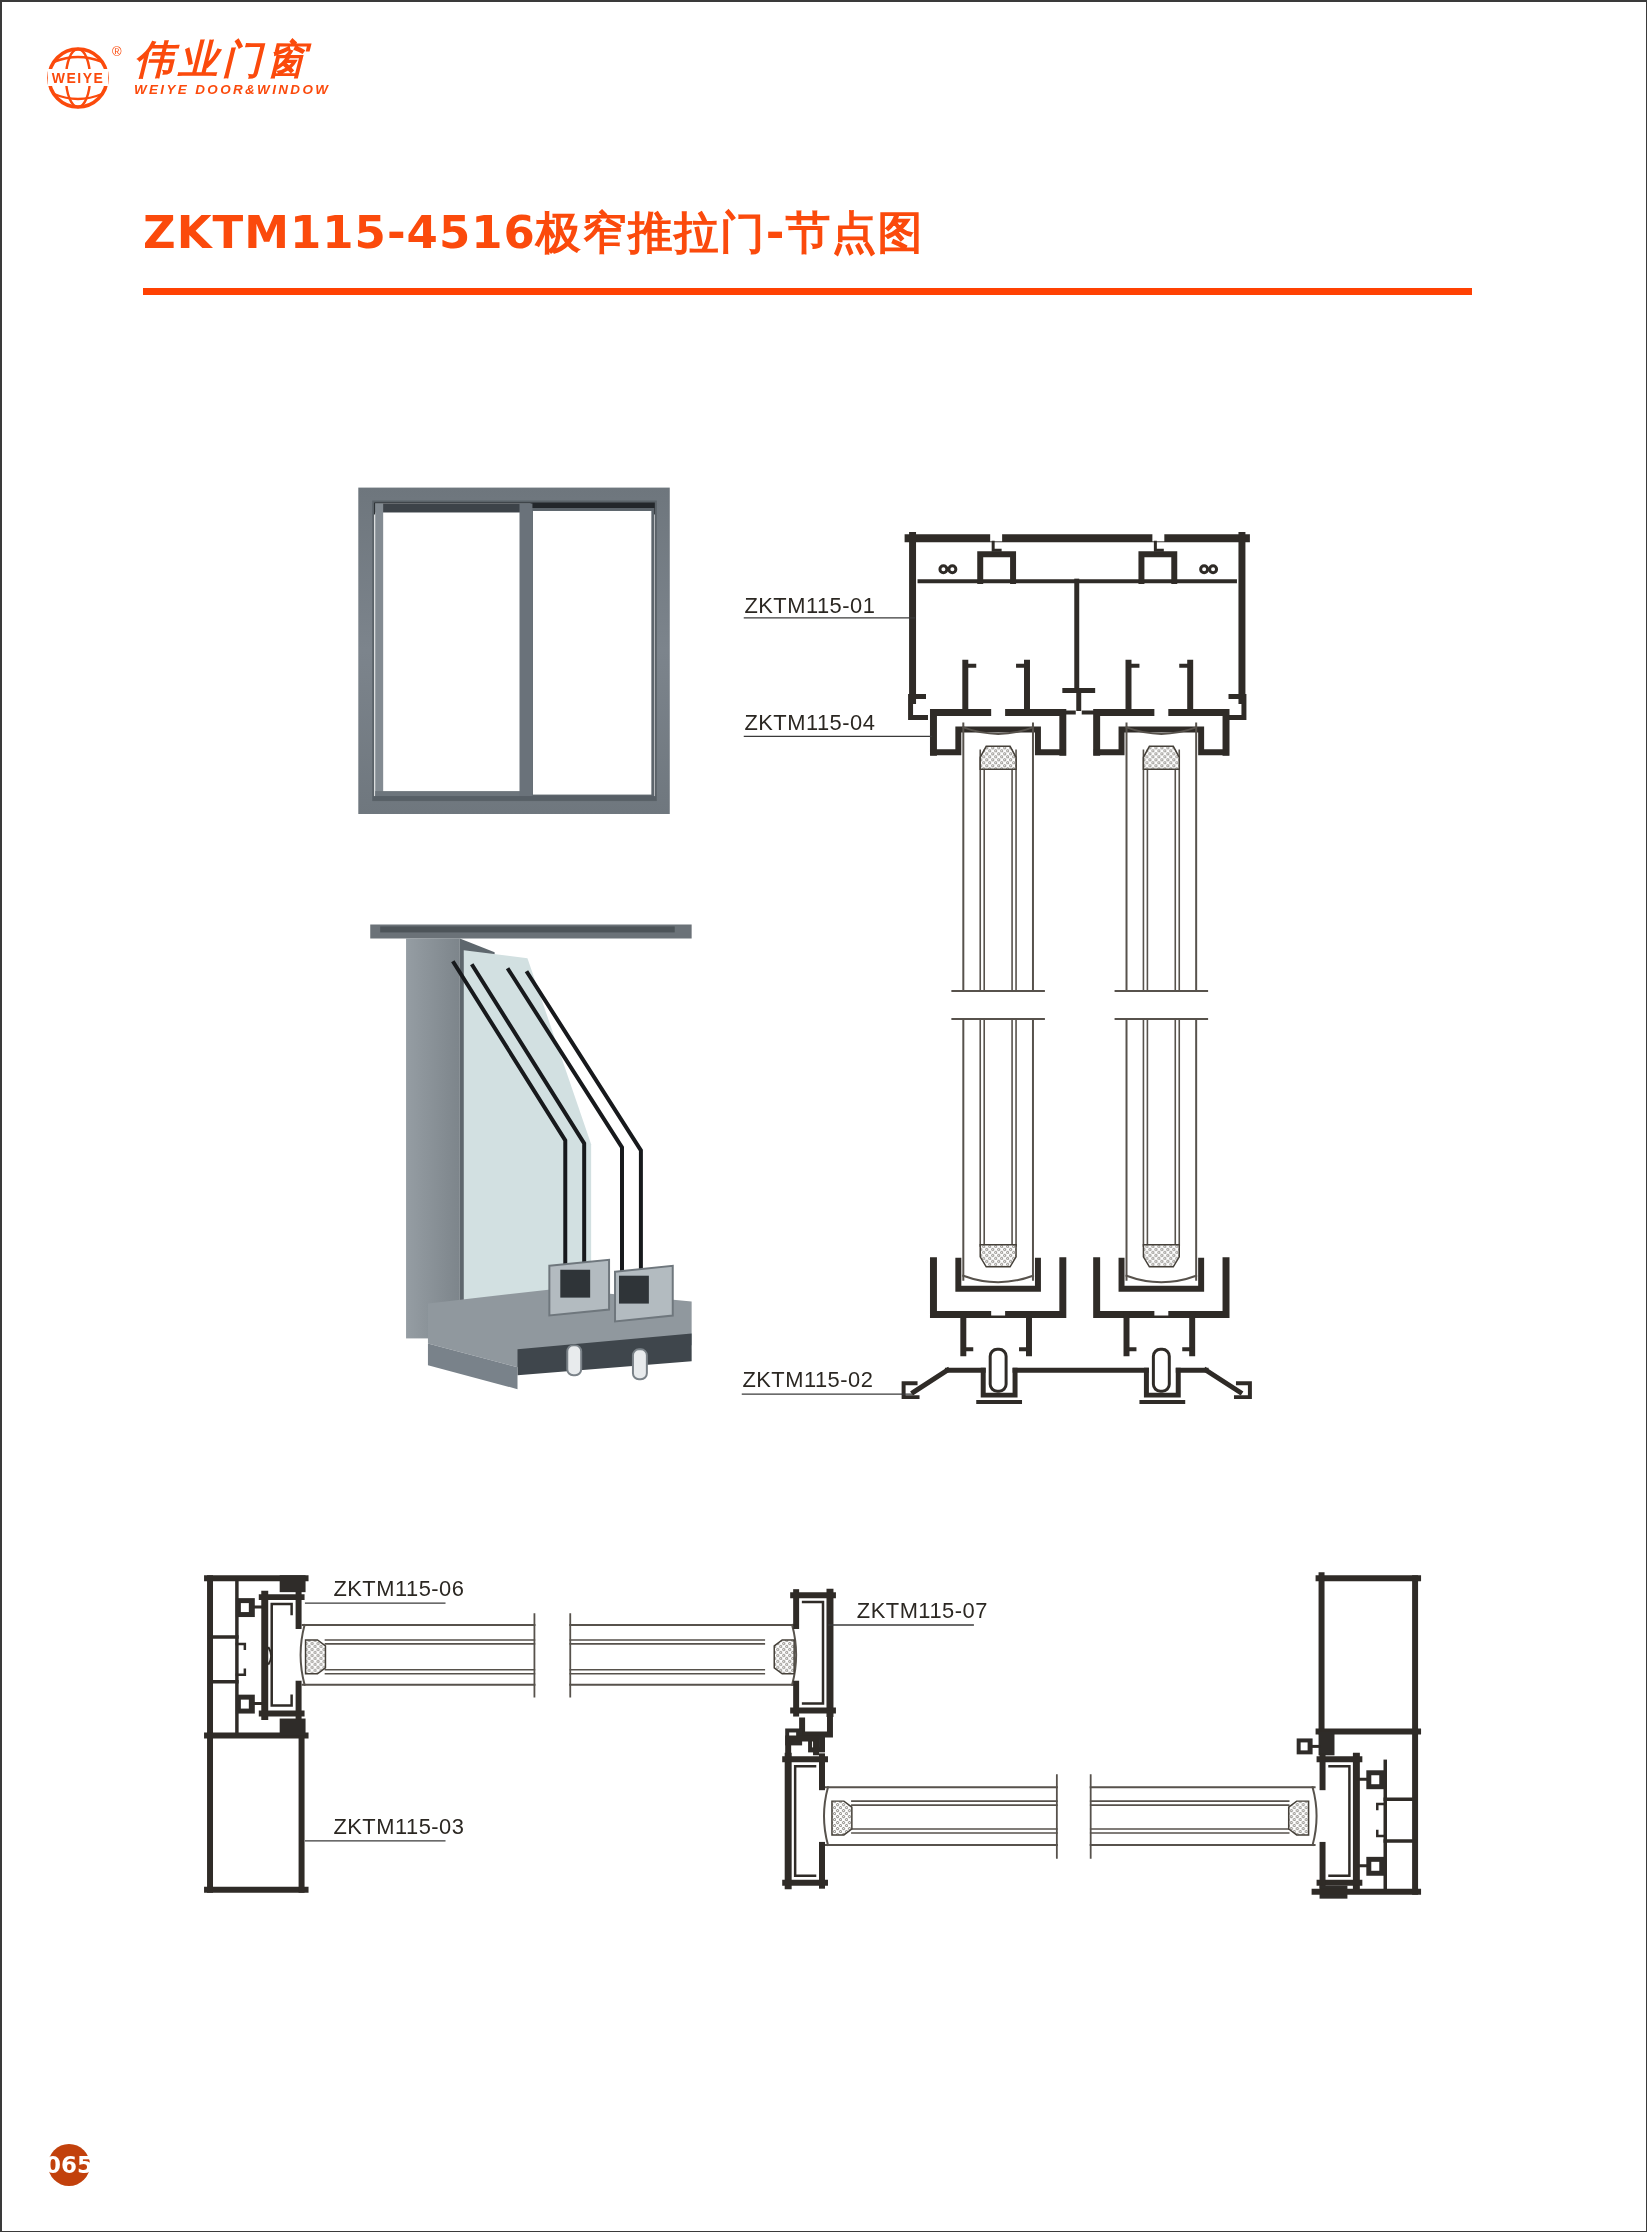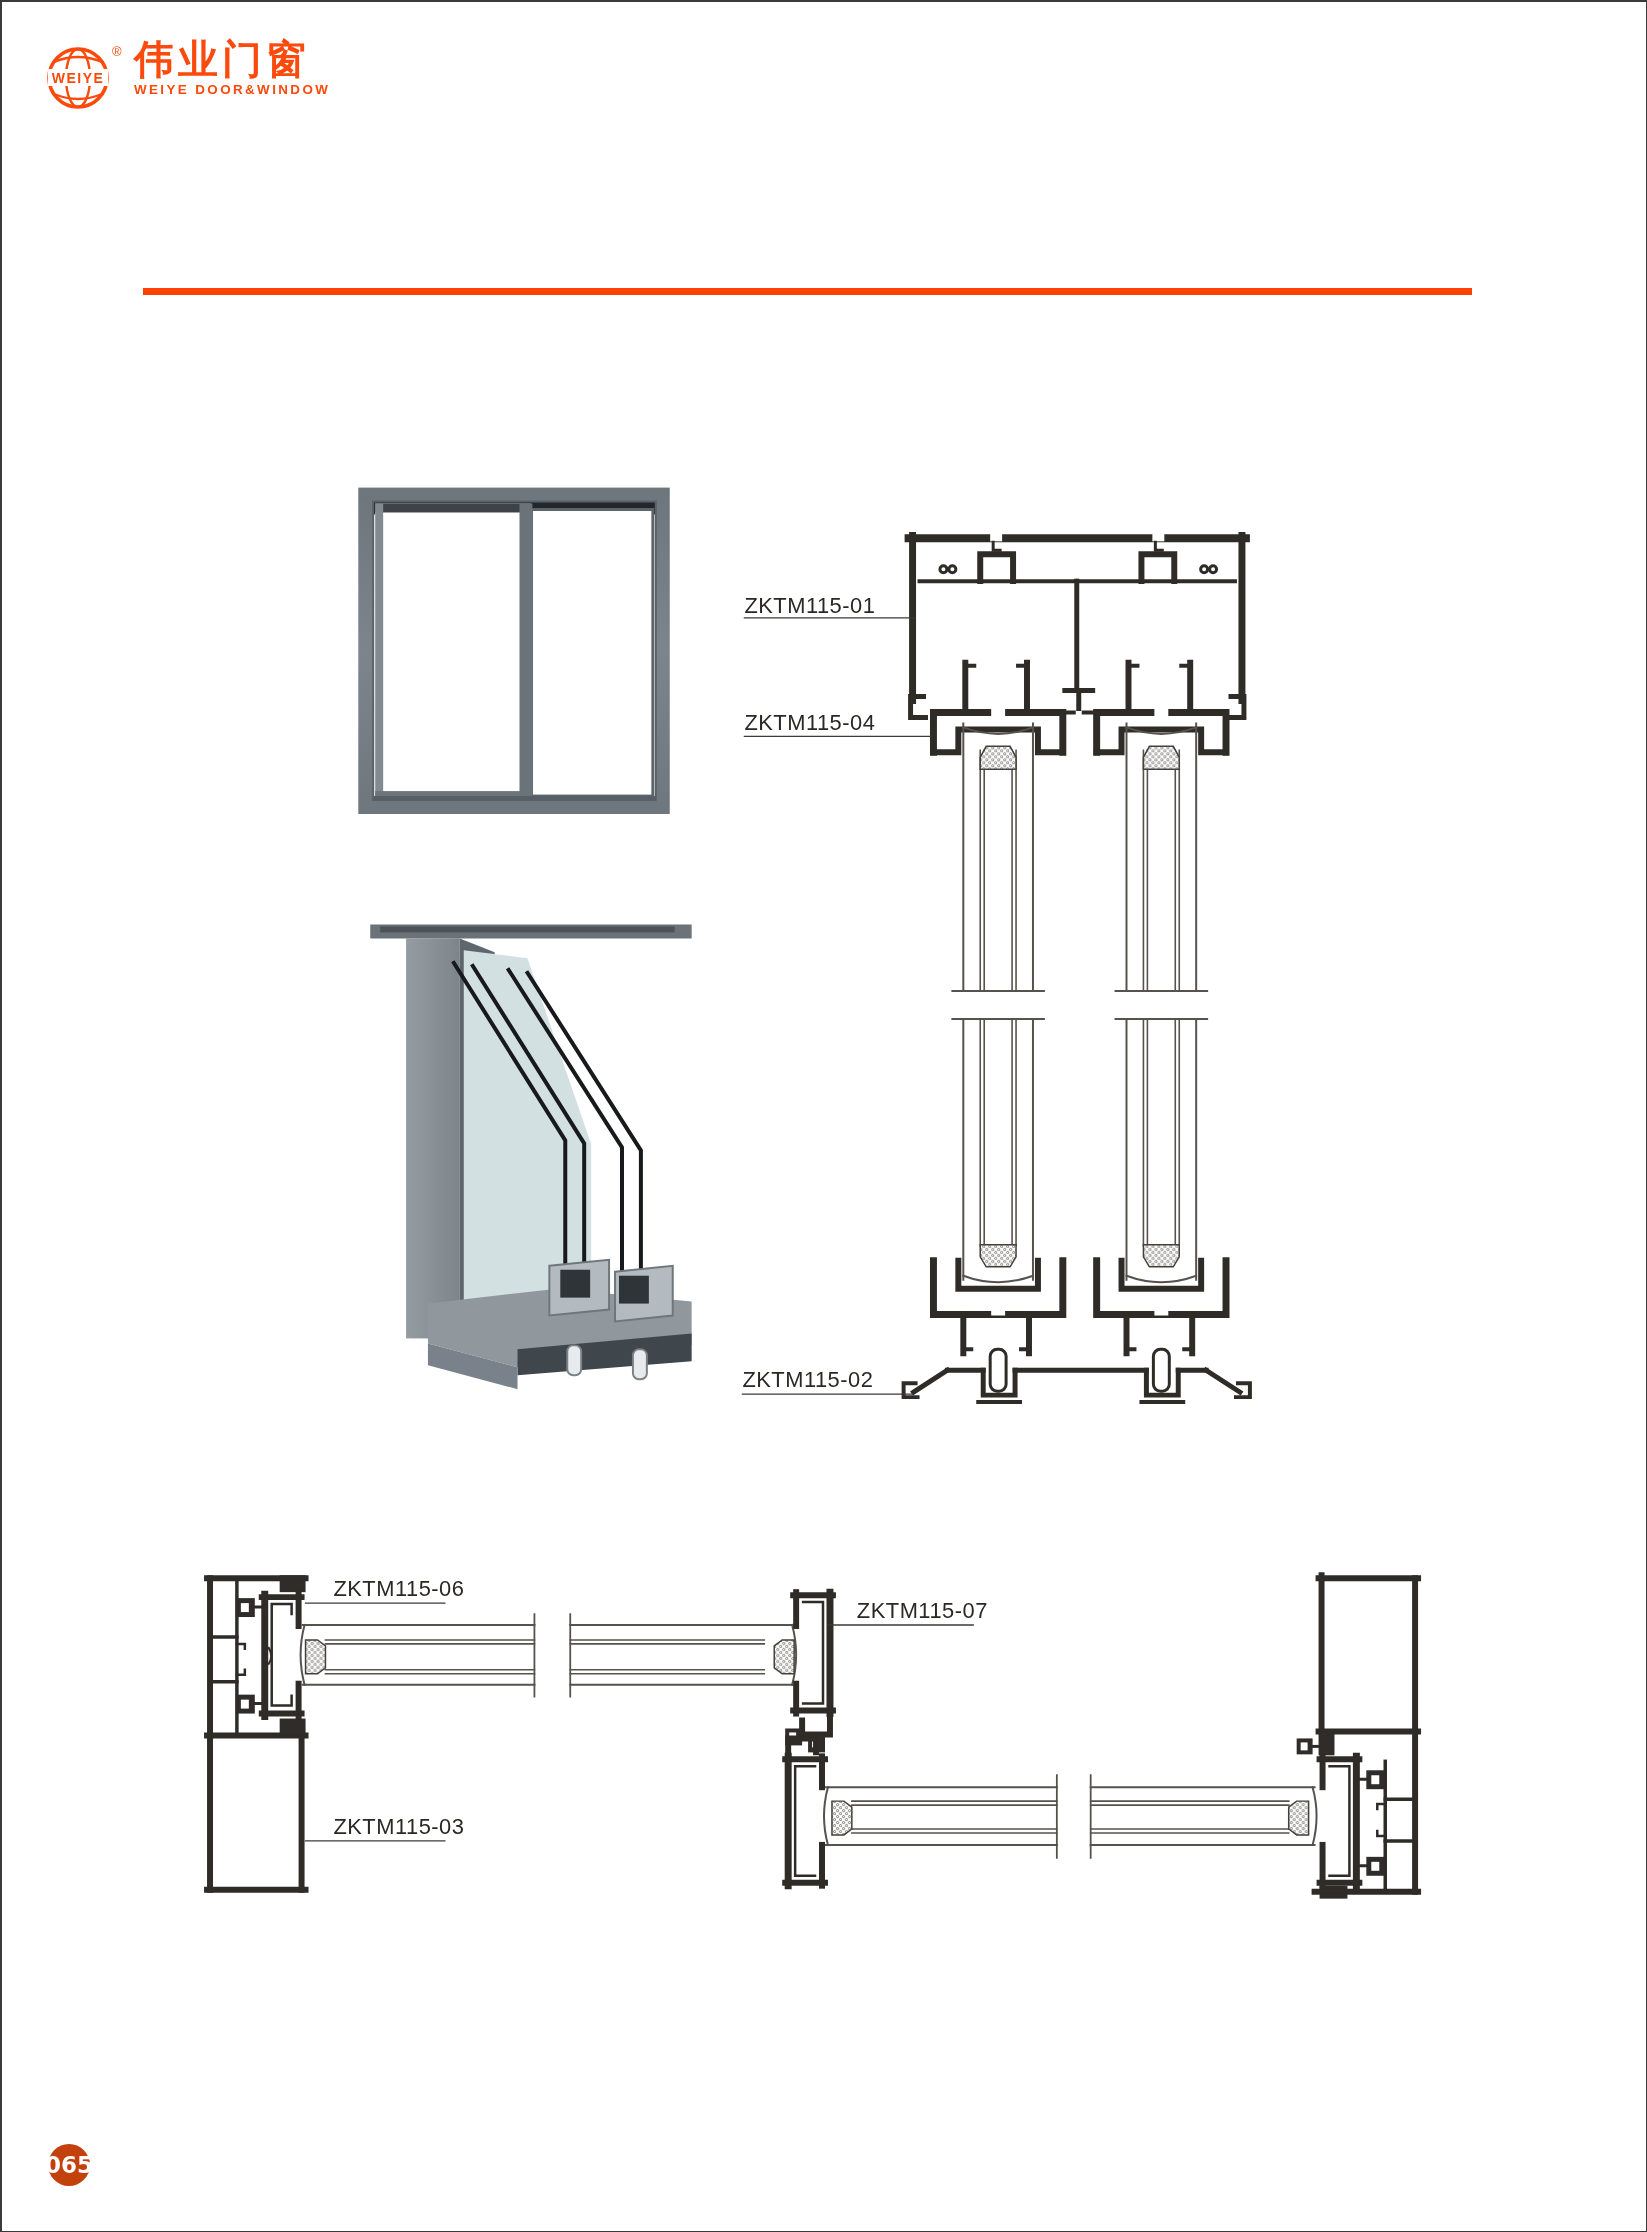--- a/index.html
+++ b/index.html
@@ -10,21 +10,21 @@
     font-family:"Liberation Sans", sans-serif;
     overflow:hidden;
   }
   .edge{position:absolute;background:#3a3a3a;}
   .edge.top{left:0;top:0;width:100%;height:2px;}
   .edge.left{left:0;top:0;width:2px;height:100%;}
   .edge.right{right:0;top:0;width:2px;height:100%;}
   .edge.bottom{left:0;bottom:0;width:100%;height:2px;}
 
   .brand{position:absolute;left:46px;top:38px;display:flex;align-items:flex-start;}
-  .brand-text{margin-left:10px;}
+  .brand-text{margin-left:10px;font-style:italic;}
   .brand-cn{
     font-size:40px;font-weight:800;letter-spacing:4px;line-height:1.05;
     font-family:"DejaVu Sans","Liberation Sans",sans-serif;
   }
   .brand-en{
     font-size:13.4px;font-weight:700;letter-spacing:2.4px;margin-top:2px;
     font-family:"Liberation Sans",sans-serif;
   }
 
   .page-title{
@@ -68,20 +68,21 @@
       <rect x="2" y="31" width="60" height="17" fill="#ffffff"></rect>
       <text x="32" y="45" text-anchor="middle" fill="#FB4A0C" style="font:700 14px 'Liberation Sans',sans-serif;letter-spacing:1.5px">WEIYE</text>
       <text x="66" y="18" fill="#FB4A0C" style="font:400 13px 'Liberation Sans',sans-serif">®</text>
     </svg>
     <div class="brand-text">
       <div class="brand-cn" style="color: rgb(251, 74, 12);">伟业门窗</div>
       <div class="brand-en" style="color: rgb(251, 74, 12);">WEIYE DOOR&amp;WINDOW</div>
     </div>
   </div>
 
+  <h1 class="page-title" style="color: rgb(251, 74, 12);">ZKTM115-4516极窄推拉门-节点图</h1>
   <div class="title-rule" style="background: rgb(255, 65, 3);"></div>
 
   <svg class="cad-overlay" width="1648" height="2233" viewBox="0 0 1656 2244">
     <defs>
       <pattern id="hatch" patternUnits="userSpaceOnUse" width="6" height="6">
         <rect width="6" height="6" fill="#ffffff"></rect>
         <circle cx="1.6" cy="1.6" r="1.1" fill="none" stroke="#5a554f" stroke-width="0.8"></circle>
         <circle cx="4.6" cy="4.6" r="1.1" fill="none" stroke="#5a554f" stroke-width="0.8"></circle>
       </pattern>
       <linearGradient id="frameGrad" x1="0" y1="0" x2="0" y2="1">

